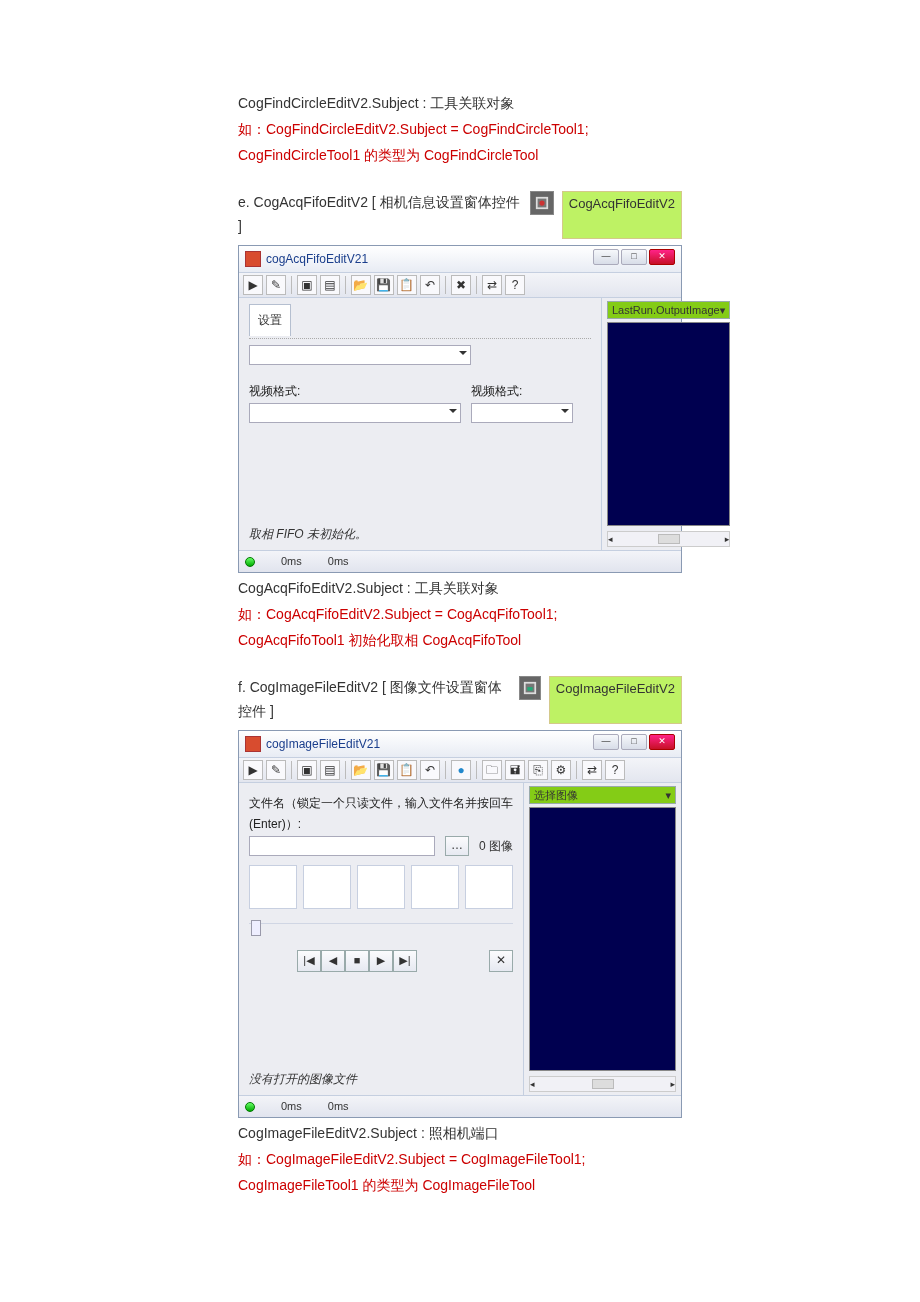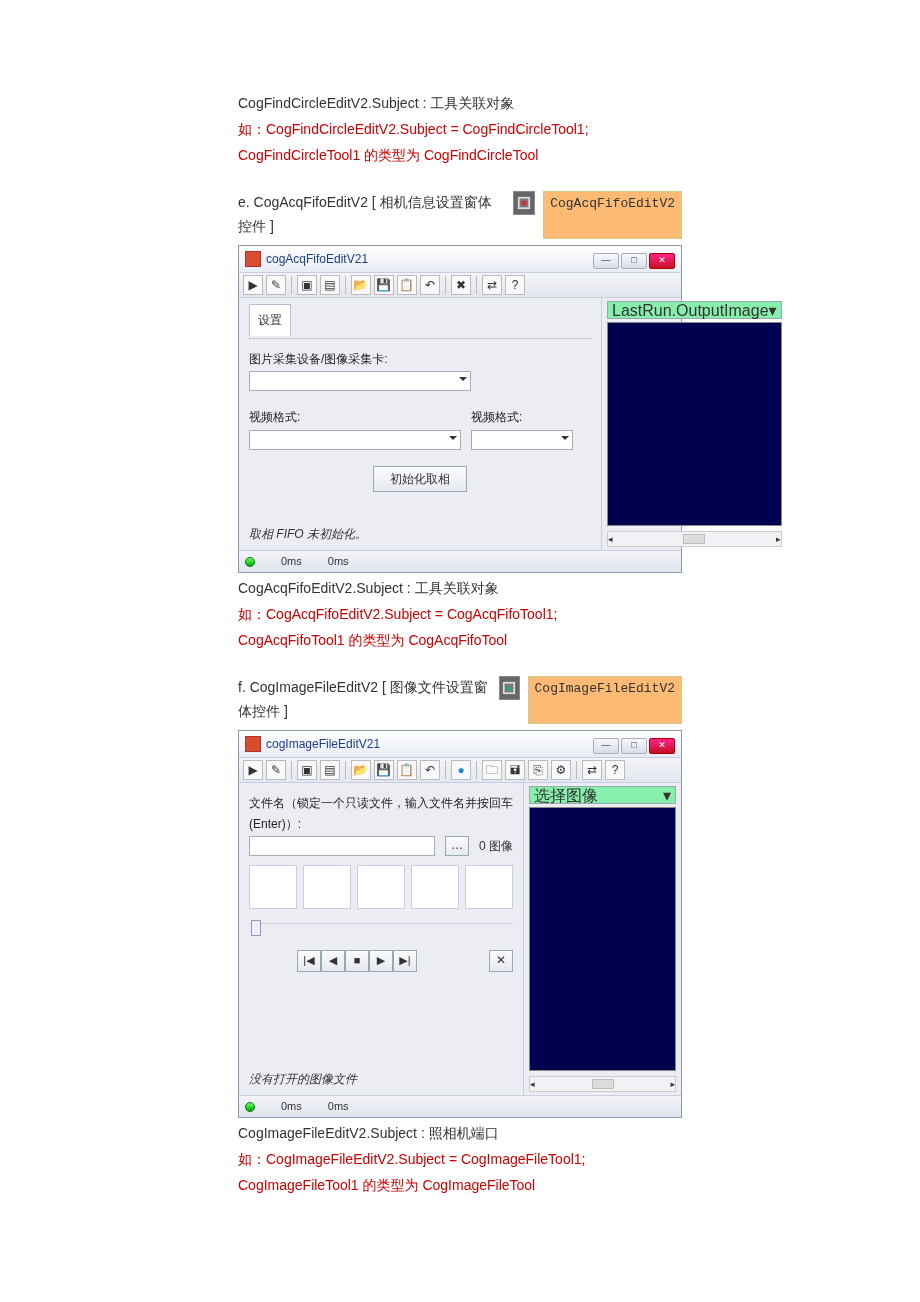--- a/index.html
+++ b/index.html
@@ -2,44 +2,44 @@
 <html><head>
 <meta charset="utf-8">
 <style>
   body{margin:0;background:#fff;font-family:"Microsoft YaHei","SimSun",Arial,sans-serif;font-size:14px;color:#333}
   .page{width:784px;margin:0 auto;padding:90px 170px 60px;box-sizing:border-box;line-height:1.7}
   .p{margin:2px 0}
   .red{color:#c00}
   .sect-head{margin:24px 0 6px;display:flex;gap:8px}
   .label-icon{width:22px;height:22px;background:#666;border:1px solid #888;display:inline-flex;align-items:center;justify-content:center}
   .label-icon svg{width:14px;height:14px;display:block}
-  .label-box{background:#fdba74;border:1px solid #d4c98a;padding:1px 6px;font-family:Liberation Mono, monospace;font-size:13px}
+  .label-box{background:#bef264;border:1px solid #d4c98a;padding:1px 6px;font-family:Liberation Sans, sans-serif;font-size:13px}
   
   .win{border:1px solid #8a9ab3;background:#ecedf2;font-size:12px;font-family:"SimSun",Arial,sans-serif;margin:6px 0 4px}
-  .win-head{display:flex;align-items:flex-end;justify-content:space-between;padding:3px 6px;background:linear-gradient(#fff,#e8ecf4);border-bottom:1px solid #c5cfe0}
+  .win-head{display:flex;align-items:flex-start;justify-content:space-between;padding:3px 6px;background:linear-gradient(#fff,#e8ecf4);border-bottom:1px solid #c5cfe0}
   .win-title{display:flex;align-items:center;gap:5px;color:#1a3e8c}
   .app-ico{width:14px;height:14px;background:#d84c2f;border:1px solid #a33;display:inline-block}
   .win-btns{display:flex;gap:2px}
   .win-btn{width:24px;height:14px;border:1px solid #aab;border-radius:2px;background:linear-gradient(#f6f8fb,#d8dde8);font-size:9px;line-height:12px;text-align:center}
   .win-btn.close{background:linear-gradient(#f28,#c71026);color:#fff;border-color:#a00}
   .toolbar{display:flex;align-items:center;gap:3px;padding:2px 4px;background:linear-gradient(#f3f4f8,#e3e6ef);border-bottom:1px solid #c5cfe0}
   .tb-btn{width:18px;height:18px;border:1px solid #bbb;background:#f9f9fc;display:inline-flex;align-items:center;justify-content:center;font-size:12px}
   .tb-sep{width:1px;height:18px;background:#bbb;margin:0 2px}
   .win-body{display:flex}
   .left-pane{padding:6px 10px;border-right:1px solid #c5cfe0;flex:1;min-height:240px;display:flex;flex-direction:column}
   .tab-row{border-bottom:1px dotted #aaa;margin-bottom:6px;padding-bottom:2px}
   .tab{display:inline-block;background:#fff;border:1px solid #b5bfd0;border-bottom:none;padding:5px 8px}
   .grp-label{color:#222;margin:4px 0 2px}
   .drop{height:18px;border:1px solid #aab;background:#fff;position:relative}
   .drop:after{content:"";position:absolute;right:3px;top:5px;border:4px solid transparent;border-top-color:#333}
   .row{display:flex;gap:10px}
   .btn{border:1px solid #9aa;background:linear-gradient(#fbfbfd,#e6e9f1);padding:2px 16px;display:inline-block;margin:16px auto}
   .italic{font-style:italic;font-weight:normal;color:#333;margin-top:auto}
   .right-pane{width:220px;display:flex;flex-direction:column}
-  .combo{height:16px;border:1px solid #9aa;margin:3px 5px;font-size:16px;padding:0 4px;display:flex;align-items:center;justify-content:space-between;background:#86efac}
+  .combo{height:16px;border:1px solid #9aa;margin:3px 5px;font-size:11px;padding:0 4px;display:flex;align-items:center;justify-content:space-between;background:#84cc16}
   .view{flex:1;margin:0 5px 5px;border:1px solid #888;background:#000050;position:relative}
   .sb-h{height:14px;margin:0 5px 3px;border:1px solid #ccc;background:#f1f1f6;display:flex;align-items:center;font-size:9px}
   .sb-h .thumb{margin:0 auto;width:20px;height:8px;background:#ddd;border:1px solid #bbb}
   .status-bar{display:flex;align-items:center;gap:26px;background:linear-gradient(#f3f4f8,#e1e4ee);border-top:1px solid #c5cfe0;padding:1px 6px;font-size:11px}
   .led{width:8px;height:8px;border-radius:50%;background:linear-gradient(#6f6,#0a0);border:1px solid #070}
   
   .win2 .left-pane{min-height:300px}
   .filebox{height:18px;border:1px solid #aab;background:#fff;flex:1}
   .browse{width:22px;height:18px;border:1px solid #9aa;background:linear-gradient(#fbfbfd,#e6e9f1);text-align:center;line-height:16px}
   .thumbs{display:flex;gap:6px;margin:8px 0}
@@ -97,33 +97,31 @@
       <span class="tb-btn">↶</span>
       <span class="tb-sep"></span>
       <span class="tb-btn">✖</span>
       <span class="tb-sep"></span>
       <span class="tb-btn">⇄</span>
       <span class="tb-btn">?</span>
     </div>
     <div class="win-body">
       <div class="left-pane">
         <div class="tab-row"><span class="tab">设置</span></div>
-        <div class="grp-label">图片采集设备/图像采集卡:</div>
         <div class="drop" style="width:220px"></div>
         <div class="row" style="margin-top:12px">
           <div style="flex:1">
             <div class="grp-label">视频格式:</div>
             <div class="drop" style="width:210px"></div>
           </div>
           <div style="width:120px">
             <div class="grp-label">视频格式:</div>
             <div class="drop" style="width:100px"></div>
           </div>
         </div>
-        <div style="text-align:center"><span class="btn">初始化取相</span></div>
         <div class="italic">取相 FIFO 未初始化。</div>
       </div>
       <div class="right-pane">
         <div class="combo">
           <span>LastRun.OutputImage</span>
             <span>▾</span>
         </div>
         <div class="view"></div>
         <div class="sb-h">
             <span>◂</span>
@@ -134,21 +132,21 @@
     </div>
     <div class="status-bar">
       <span class="led"></span>
       <span>0ms</span>
       <span>0ms</span>
     </div>
   </div>
 
   <div class="p">CogAcqFifoEditV2.Subject : 工具关联对象</div>
   <div class="p red">如：CogAcqFifoEditV2.Subject = CogAcqFifoTool1;</div>
-  <div class="p red">CogAcqFifoTool1 的类型为 CogAcqFifoTool</div>
+  <div class="p red">CogAcqFifoTool1 初始化取相 CogAcqFifoTool</div>
 
   <div class="sect-head">
     <span>f. CogImageFileEditV2 [ 图像文件设置窗体控件 ]</span>
     <span class="label-icon">
       <svg viewBox="0 0 16 16">
           <rect x="1" y="1" width="14" height="14" fill="#ddd"></rect>
           <path d="M3 3h10v10H3z" fill="#777"></path>
           <rect x="5" y="7" width="6" height="4" fill="#2a7"></rect>
         </svg>
     </span>

